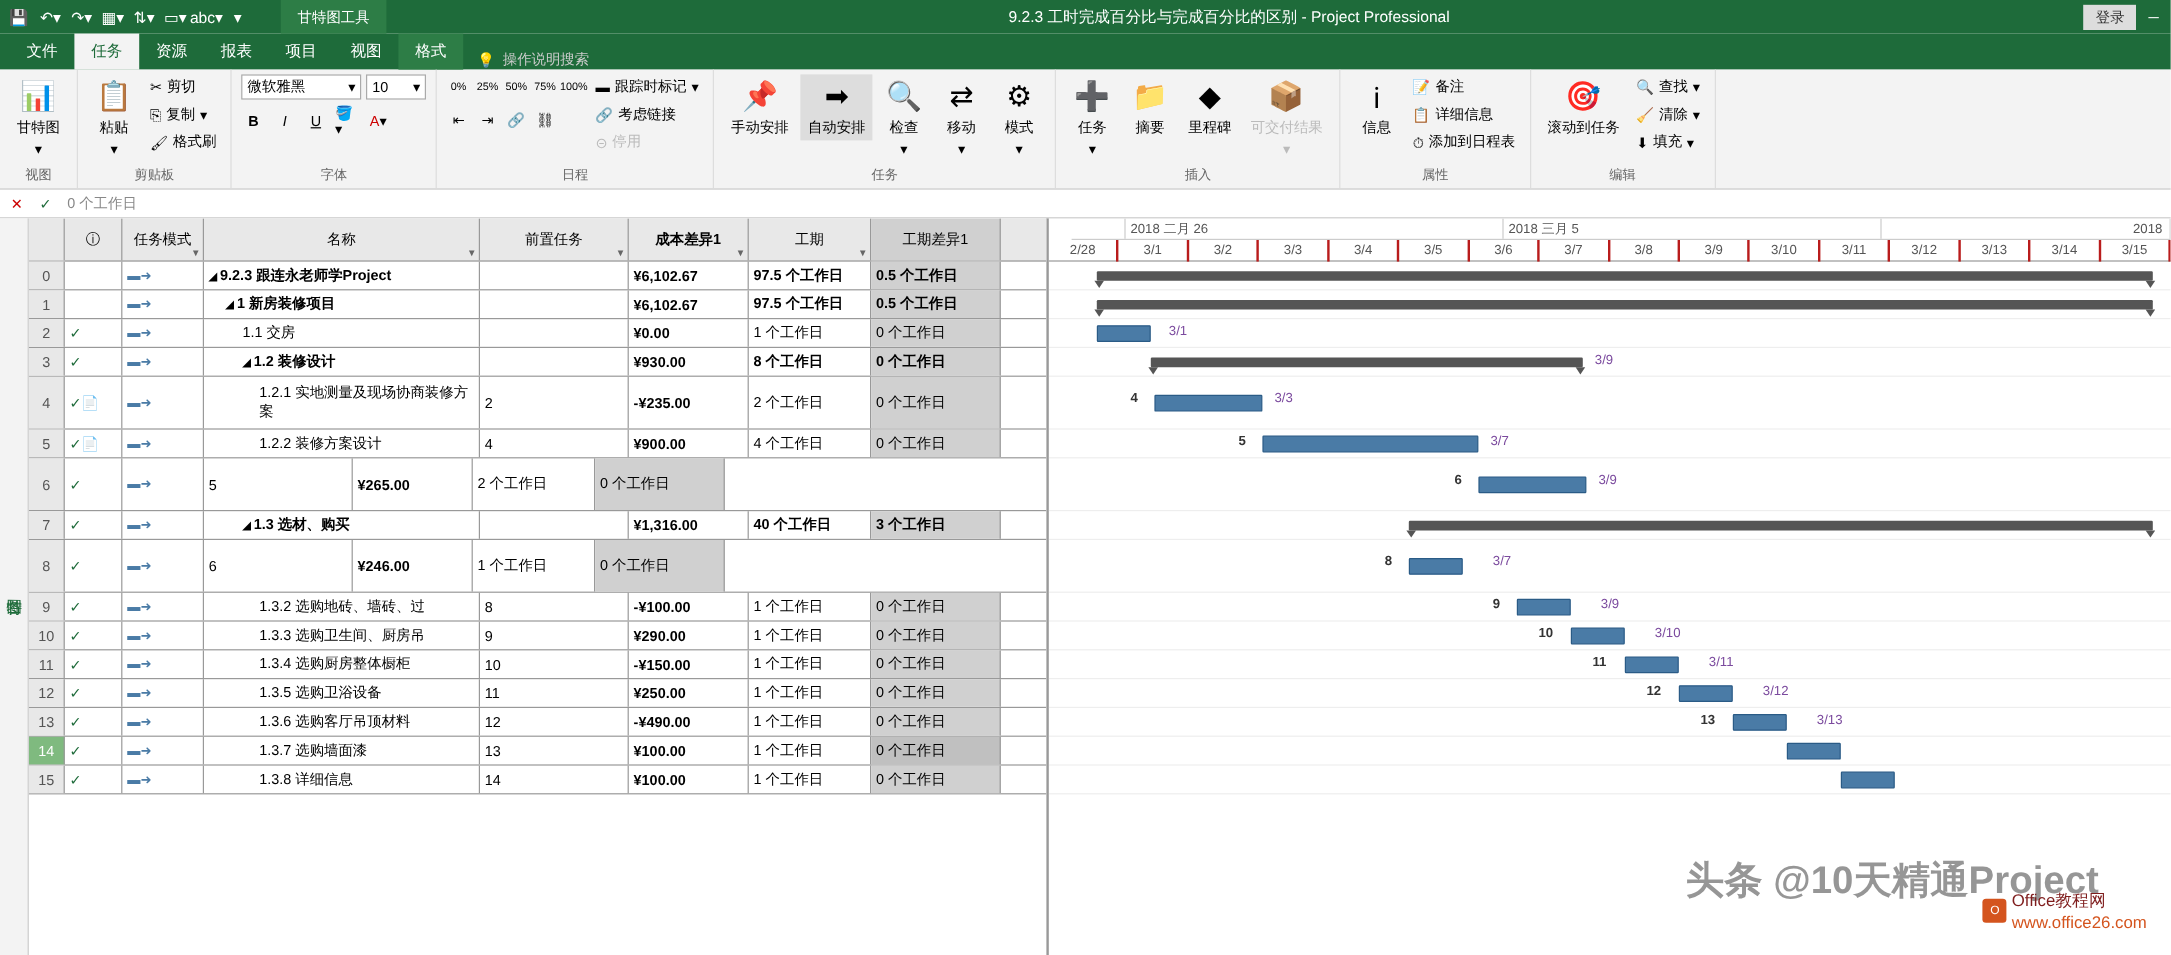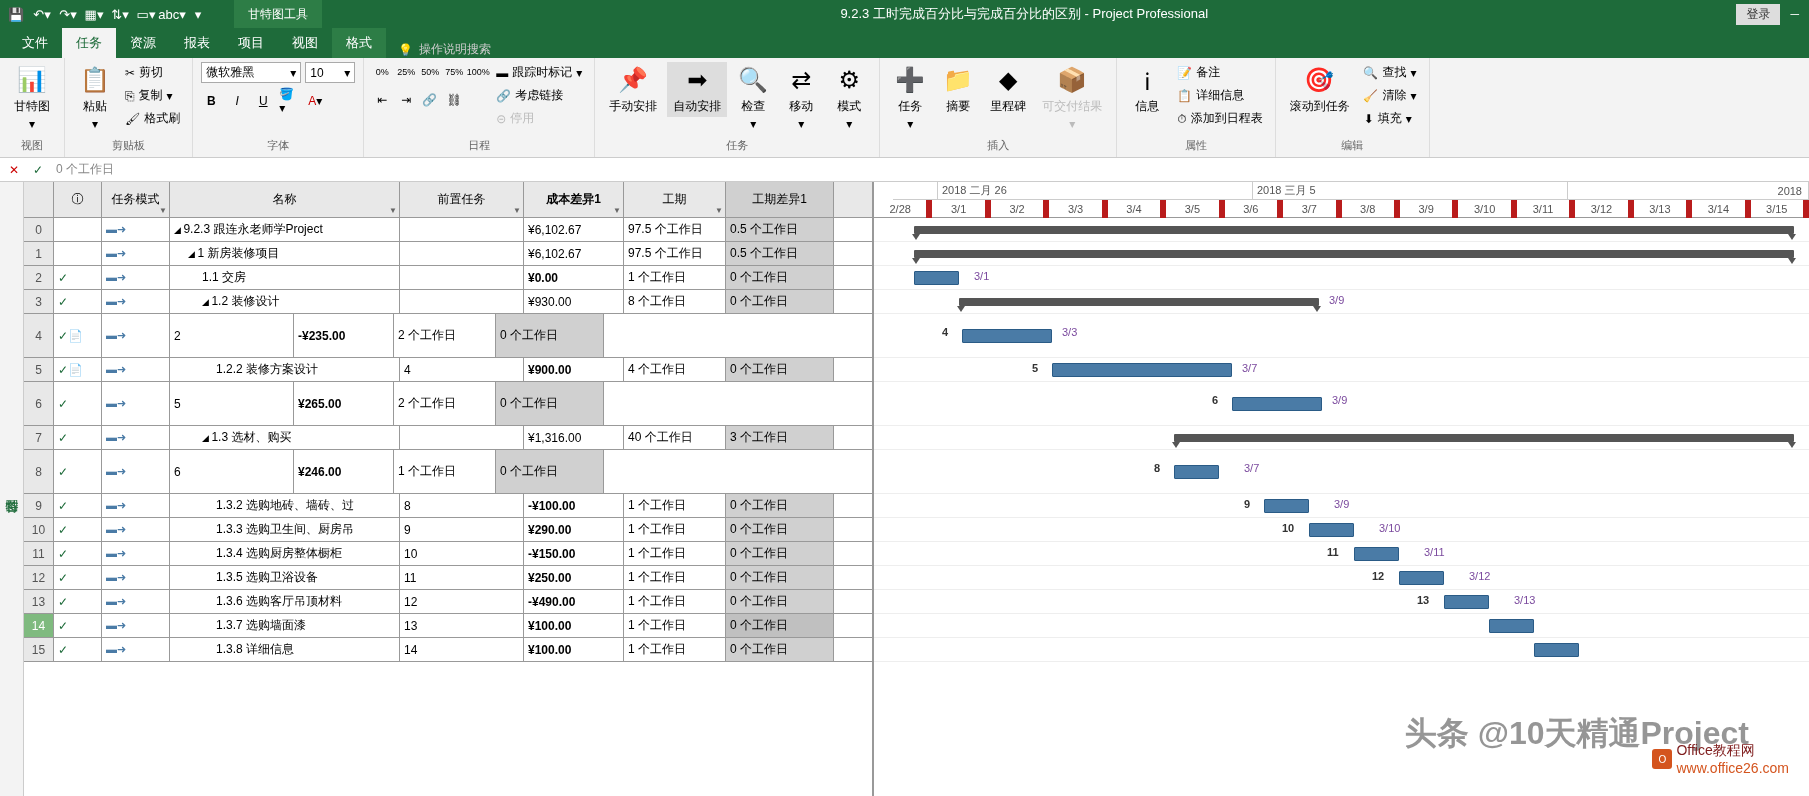--- a/index.html
+++ b/index.html
@@ -42,33 +42,33 @@
 .c-ind { width: 48px; }
 .c-mode { width: 68px; }
 .c-name { width: 230px; }
 .c-pred { width: 124px; }
 .c-cost { width: 100px; font-weight: bold; }
 .c-dur { width: 102px; }
 .c-var { width: 108px; background: #d0d0d0; }
 .grow { display: flex; border-bottom: 1px solid #999; height: 24px; align-items: stretch; }
 .grow.tall { height: 44px; }
 .gc { border-right: 1px solid #999; padding: 2px 4px; font-size: 12px; display: flex; align-items: center; overflow: hidden; }
-.gc.bold { font-weight: normal; }
+.gc.bold { font-weight: bold; }
 .gc.name { white-space: normal; line-height: 1.3; }
 .rownum { background: #e8e8e8; justify-content: center; color: #555; }
 .rownum.sel { background: #7fba7f; color: #fff; }
 .check { color: #1e6b3a; }
 .note { color: #d4a84b; }
 .mode-icon { color: #4a7ba6; font-size: 11px; }
 .outline::before { content: "◢ "; font-size: 9px; }
 .gantt-area { flex: 1; overflow: hidden; position: relative; }
 .gantt-head { height: 36px; border-bottom: 1px solid #999; }
 .gh-row1 { height: 18px; display: flex; border-bottom: 1px solid #ccc; font-size: 11px; margin-left: 19px; }
 .gh-row2 { height: 18px; display: flex; font-size: 11px; }
-.day-col { width: 64px; border-right: 6px solid #b91c1c; display: flex; align-items: center; justify-content: center; color: #555; }
+.day-col { width: 64px; border-right: 2px solid #b91c1c; display: flex; align-items: center; justify-content: center; color: #555; }
 .month-group { border-right: 1px solid #ccc; display: flex; align-items: center; padding-left: 4px; color: #555; }
 .gantt-body { position: relative; }
 .gantt-row { height: 24px; border-bottom: 1px solid #eee; position: relative; }
 .gantt-row.tall { height: 44px; }
 .bar { position: absolute; height: 10px; top: 7px; border-radius: 1px; }
 .bar.summary { background: #555; height: 8px; top: 8px; }
 .bar.summary::before, .bar.summary::after { content: ""; position: absolute; width: 0; height: 0; border-left: 4px solid transparent; border-right: 4px solid transparent; border-top: 6px solid #555; top: 8px; }
 .bar.summary::before { left: -2px; }
 .bar.summary::after { right: -2px; }
 .bar.task { background: #4a7ba6; height: 14px; top: 5px; border: 1px solid #2a5b86; }
@@ -381,20 +381,23 @@
         </div>
         <div class="grow tall">
           <div class="gc c-rownum rownum">4</div>
           <div class="gc c-ind">
             <span class="check">✓</span> 
             <span class="note">📄</span>
           </div>
           <div class="gc c-mode">
             <span class="mode-icon">▬➜</span>
           </div>
+          <div class="gc c-name name">
+            <span style="padding-left:42px" class="">1.2.1 实地测量及现场协商装修方案</span>
+          </div>
           <div class="gc c-pred">2</div>
           <div class="gc c-cost">-¥235.00</div>
           <div class="gc c-dur">2 个工作日</div>
           <div class="gc c-var">0 个工作日</div>
         </div>
         <div class="grow">
           <div class="gc c-rownum rownum">5</div>
           <div class="gc c-ind">
             <span class="check">✓</span> 
             <span class="note">📄</span>

